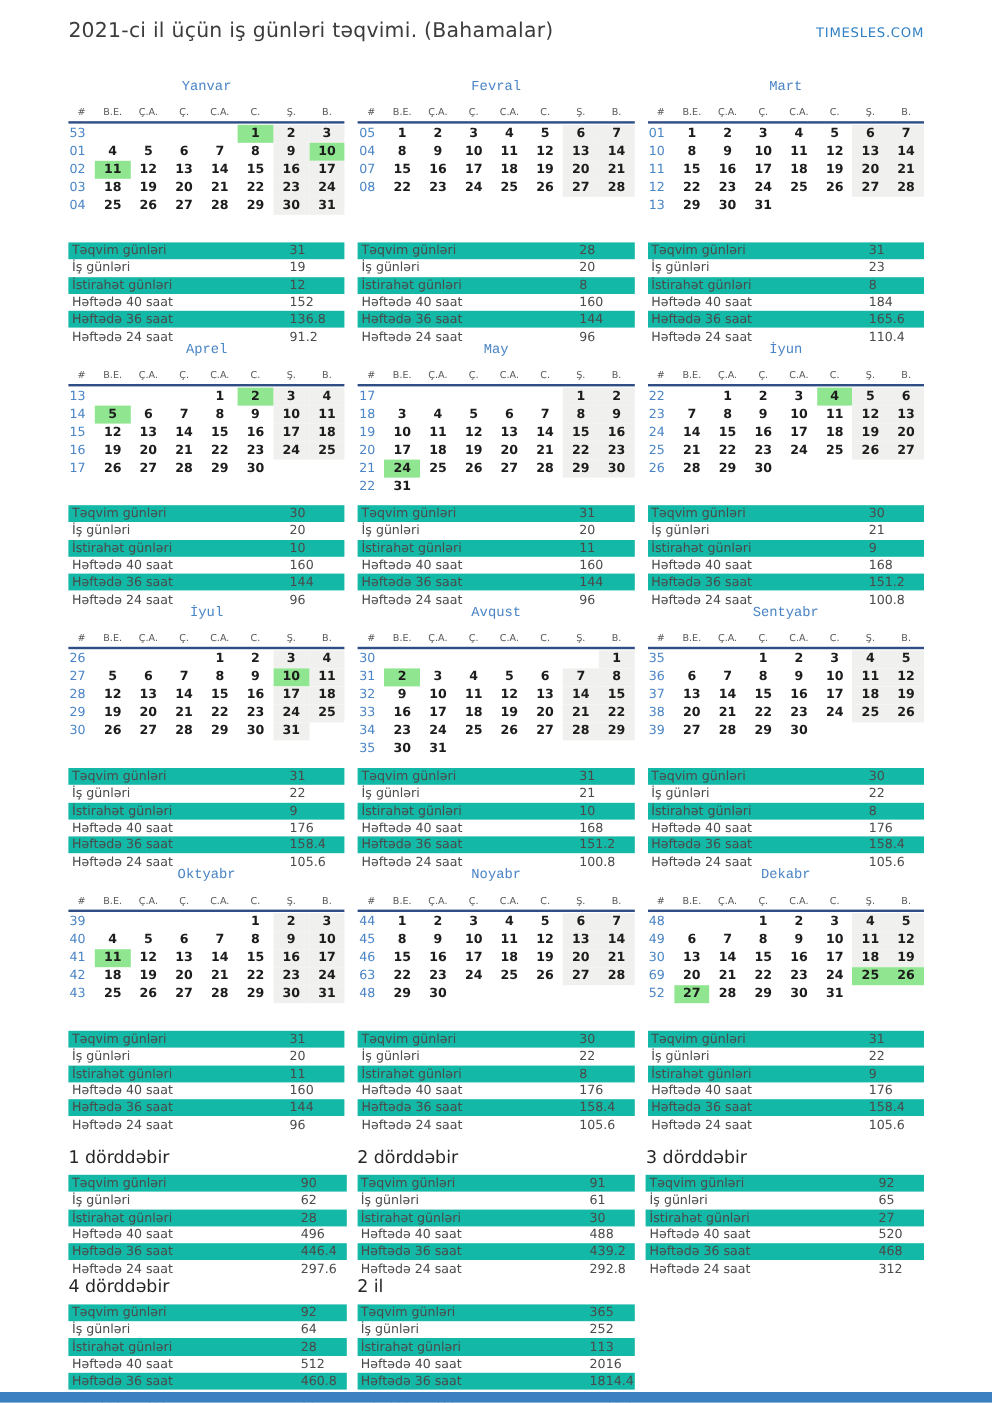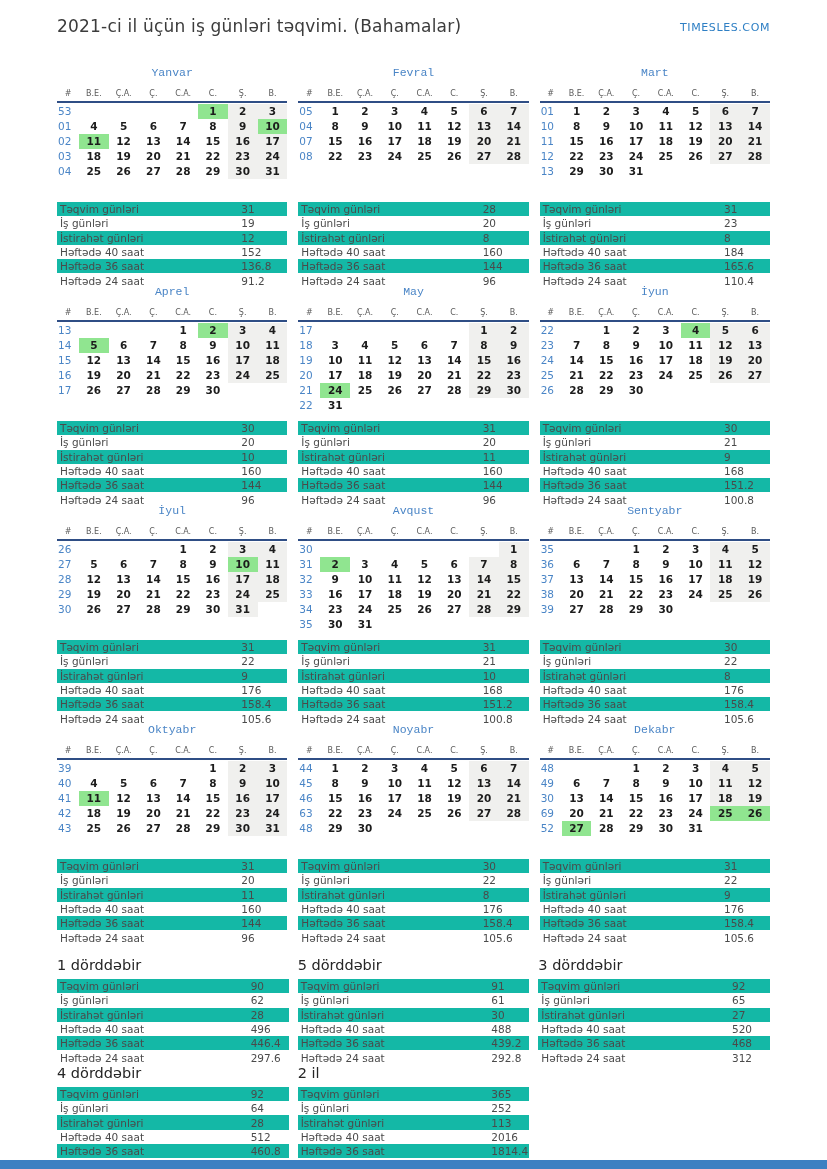--- a/index.html
+++ b/index.html
@@ -1180,21 +1180,21 @@
             <div class="lbl">Həftədə 36 saat</div>
             <div class="val">446.4</div>
           </div>
           <div class="srow">
             <div class="lbl">Həftədə 24 saat</div>
             <div class="val">297.6</div>
           </div>
         </div>
       </div>
       <div class="q-block">
-        <div class="q-title">5 dörddəbir</div>
+        <div class="q-title">2 dörddəbir</div>
         <div class="stats">
           <div class="srow alt">
             <div class="lbl">Təqvim günləri</div>
             <div class="val">91</div>
           </div>
           <div class="srow">
             <div class="lbl">İş günləri</div>
             <div class="val">61</div>
           </div>
           <div class="srow alt">

